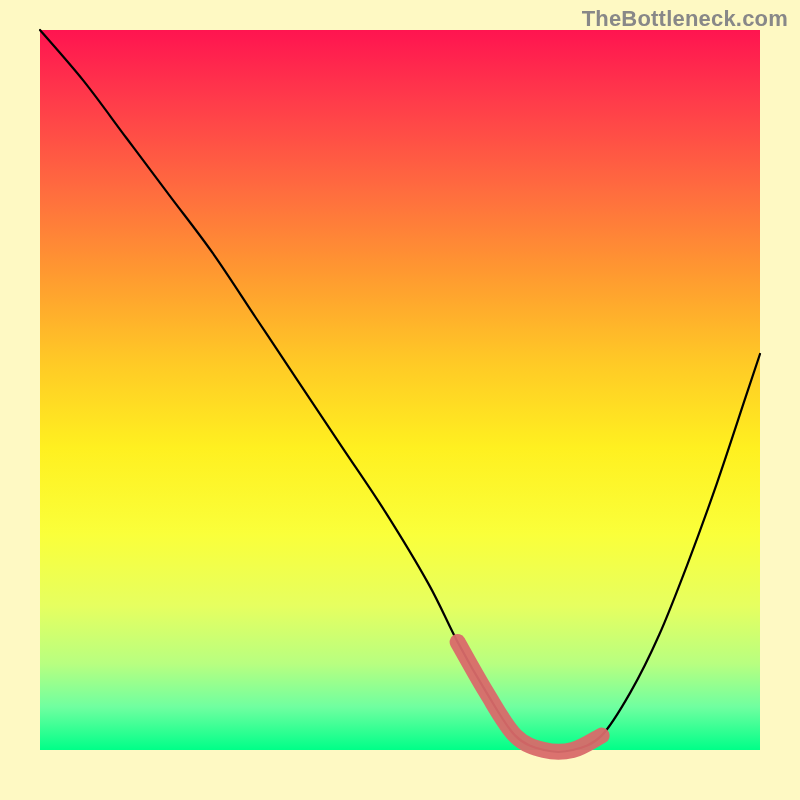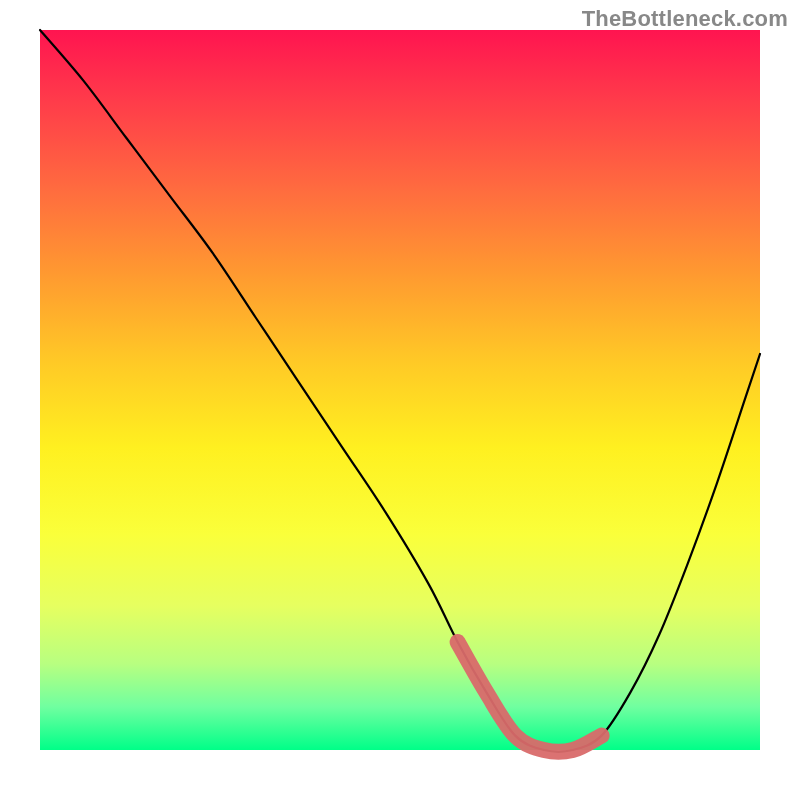--- a/index.html
+++ b/index.html
@@ -8,21 +8,21 @@
     width: 800px;
     height: 800px;
     background: #000;
     overflow: hidden;
     font-family: Arial, Helvetica, sans-serif;
   }
   .frame {
     position: relative;
     width: 800px;
     height: 800px;
-    background: #ffffff;
+    background: #fef9c3;
     text-align: right;
   }
   .plot-area {
     position: absolute;
     left: 40px;
     top: 30px;
     width: 720px;
     height: 720px;
     background: linear-gradient(to bottom,
       #ff1450 0%,

